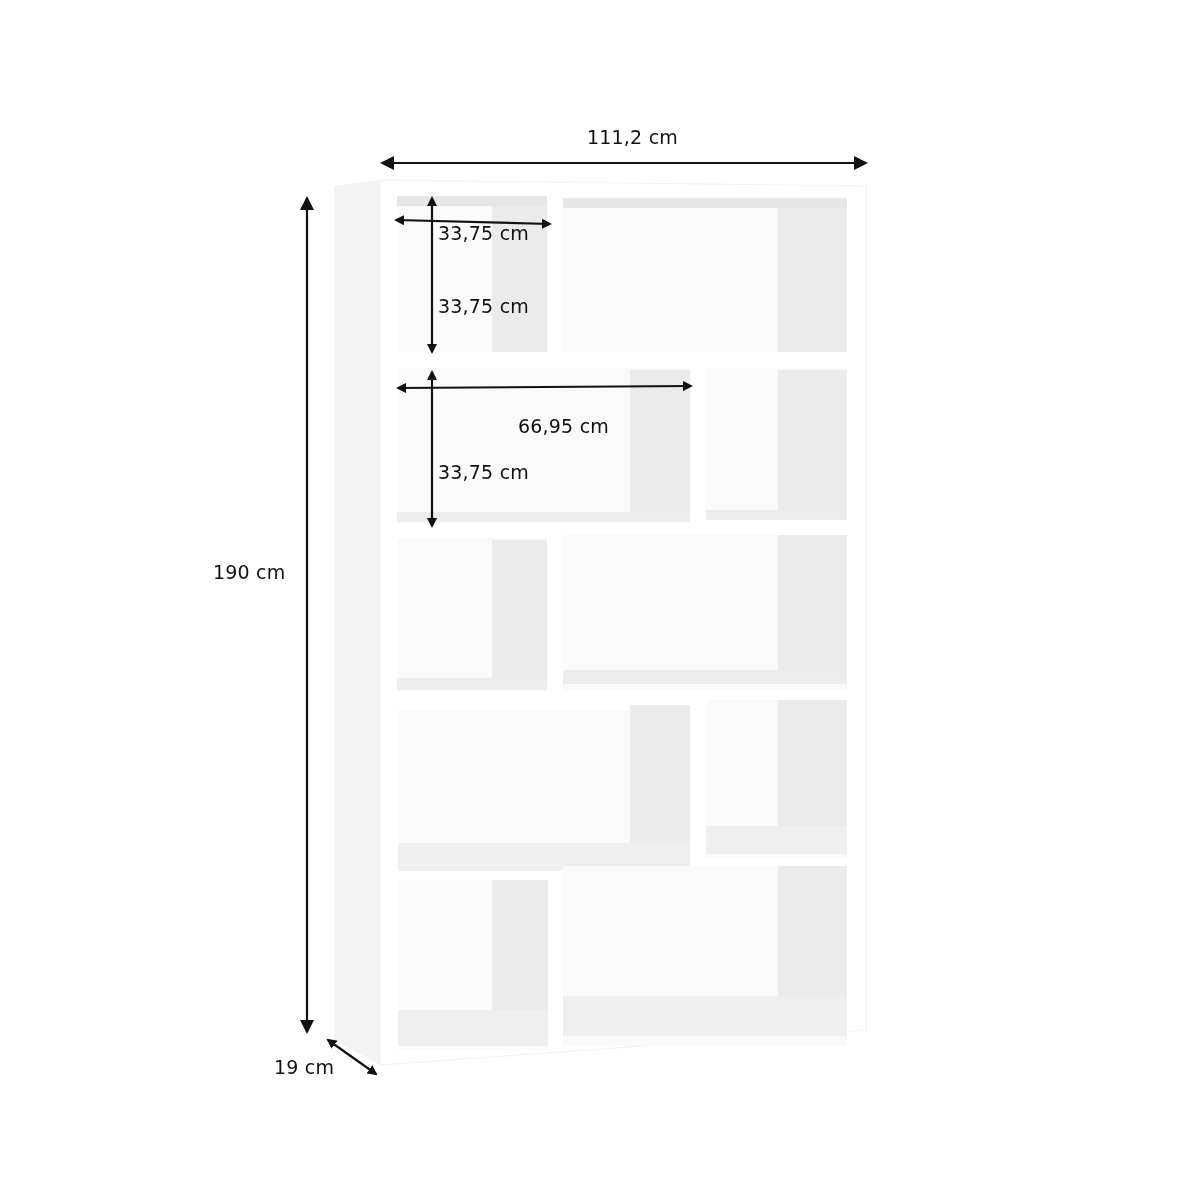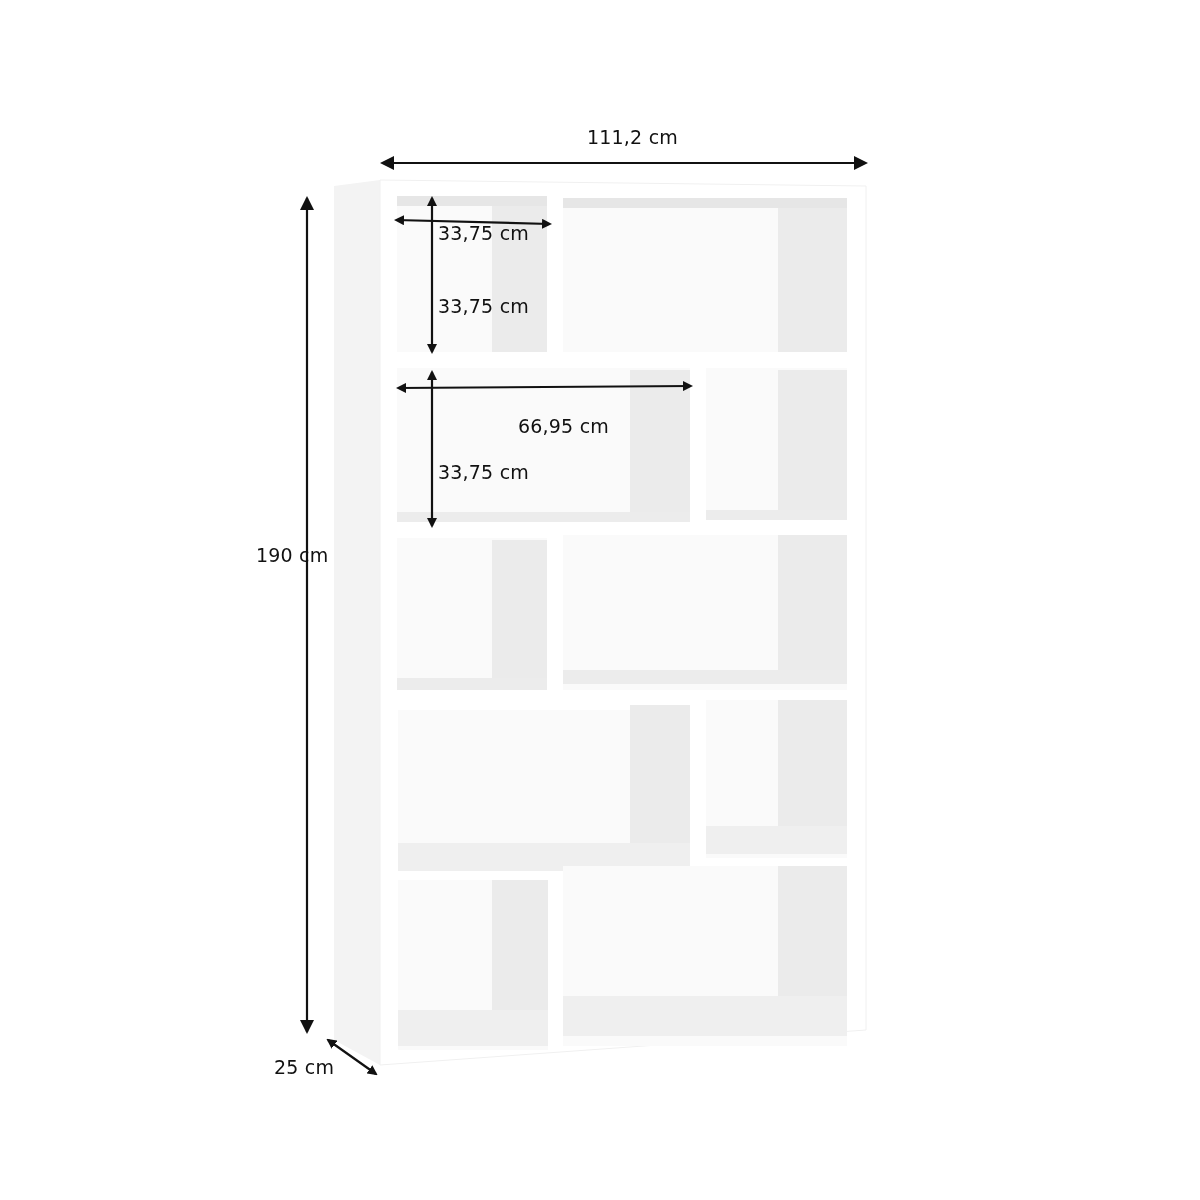--- a/index.html
+++ b/index.html
@@ -81,19 +81,19 @@
 
       <line x1="432" y1="198" x2="432" y2="352" marker-start="url(#ah)" marker-end="url(#ah)"></line>
 
       <line x1="398" y1="388" x2="691" y2="386" marker-start="url(#ah)" marker-end="url(#ah)"></line>
 
       <line x1="432" y1="372" x2="432" y2="526" marker-start="url(#ah)" marker-end="url(#ah)"></line>
     </g>
   </svg>
 
   <div class="label" style="left:587px; top:126px;">111,2 cm</div>
-  <div class="label" style="left:213px; top:544px;margin-left:43px;">190 cm</div>
-  <div class="label" style="left:274px; top:1056px;">25 cm</div>
+  <div class="label" style="left:213px; top:561px;">190 cm</div>
+  <div class="label" style="left:274px; top:1056px;">19 cm</div>
   <div class="label" style="left:438px; top:222px;">33,75 cm</div>
   <div class="label" style="left:438px; top:295px;">33,75 cm</div>
   <div class="label" style="left:518px; top:396px;margin-top:19px;">66,95 cm</div>
   <div class="label" style="left:438px; top:461px;">33,75 cm</div>
 </div>
 
 </body></html>

